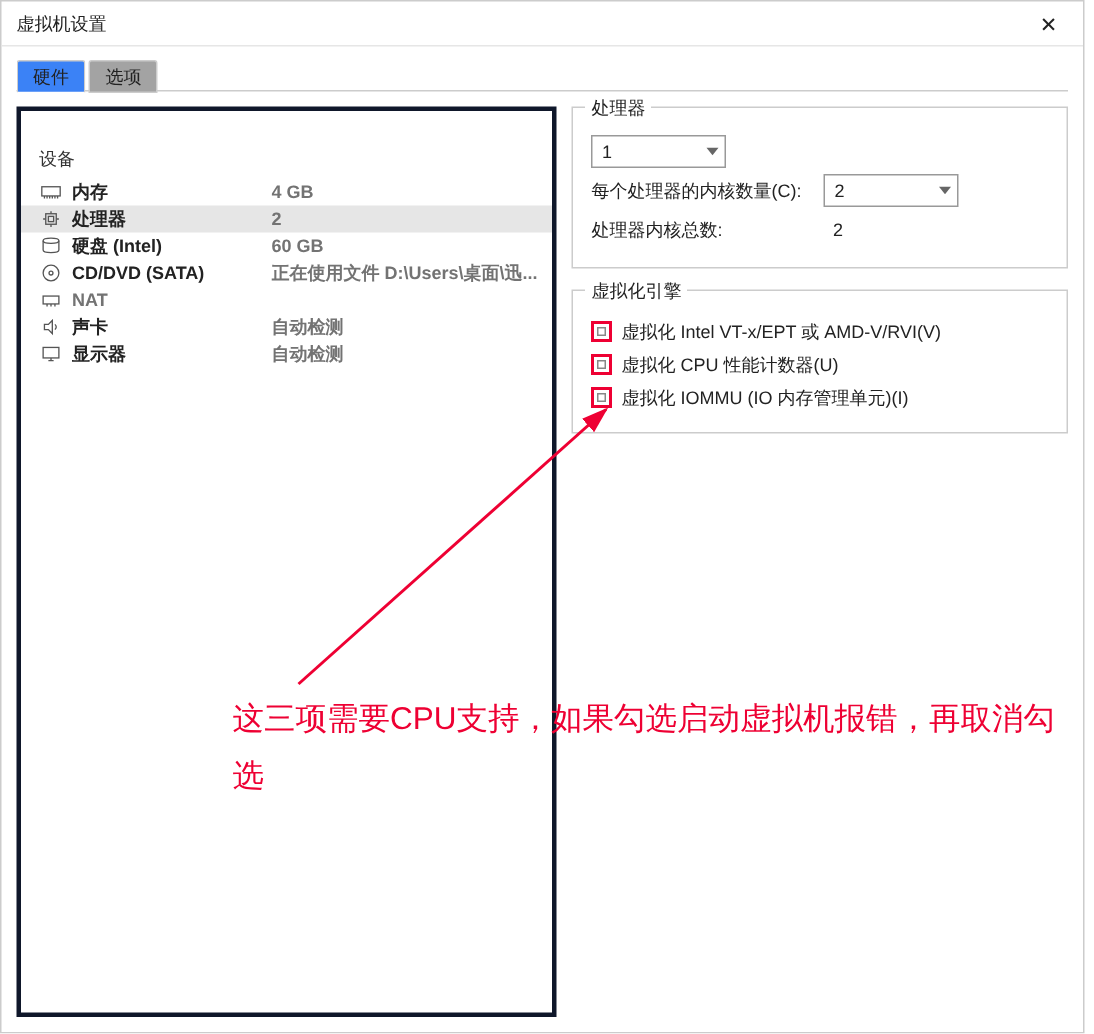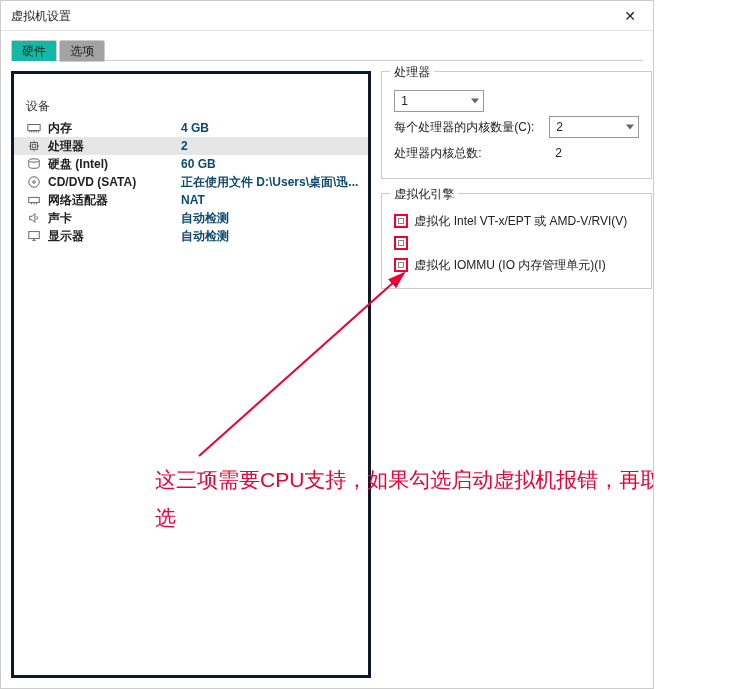--- a/index.html
+++ b/index.html
@@ -1,34 +1,34 @@
 <!DOCTYPE html>
 <html><head>
 <meta charset="utf-8">
 <style>
   * { box-sizing: border-box; }
   html, body { margin:0; padding:0; font-family: "Microsoft YaHei", "Segoe UI", Tahoma, sans-serif; font-size:12px; color:#222; background:#fff; }
-  .window { width:654px; height:689px; border:1px solid #ccc; position:relative; overflow:hidden; }
+  .window { width:723px; height:689px; border:1px solid #ccc; position:relative; overflow:hidden; }
   .titlebar { height:30px; line-height:30px; padding-left:10px; font-size:12px; position:relative; border-bottom:1px solid #e6e6e6; }
   .titlebar .close { position:absolute; right:0; top:0; width:46px; height:29px; text-align:center; line-height:30px; font-size:14px; cursor:pointer; }
   .tabs { padding:8px 10px 0 10px; }
   .tab-row { border-bottom:1px solid #ccc; height:22px; }
   .tab { display:inline-block; height:22px; line-height:21px; padding:0 10px; border:1px solid #ccc; background:#a3a3a3; border-top-left-radius:2px; border-top-right-radius:2px; position:relative; top:1px; cursor:pointer; margin-right:-1px; }
-  .tab.active { background:#14b8a6; border-bottom-color:#fff; }
+  .tab.active { background:#3b82f6; border-bottom-color:#fff; }
   .body { padding:10px; display:flex; gap:10px; height:calc(100% - 60px); }
   .left-pane { flex:0 0 350px; border:3px solid #0f172a; padding:22px 0; position:relative; }
   .hw-header { display:flex; padding:2px 10px 4px 12px; font-size:12px; color:#333; }
   .hw-col-dev { flex:0 0 155px; }
   .hw-col-sum { flex:1; }
   .hw-row { display:flex; align-items:center; padding:2px 10px 2px 12px; cursor:default; height:18px;font-weight:bold; }
   .hw-row.selected { background:#e6e6e6; }
   .hw-icon { width:16px; height:16px; margin-right:6px; flex:0 0 16px; display:flex; align-items:center; justify-content:center; color:#555; }
   .hw-icon svg { width:14px; height:14px; }
   .hw-dev { flex:0 0 133px; white-space:nowrap; overflow:hidden; text-overflow:ellipsis; }
-  .hw-sum { flex:1; white-space:nowrap; overflow:hidden; text-overflow:ellipsis; color:#0c4a6e; }
+  .hw-sum { flex:1; white-space:nowrap; overflow:hidden; text-overflow:ellipsis; color:#737373; }
   .right-pane { flex:1; padding-top:0; }
   .group { border:1px solid #ccc; position:relative; padding:16px 12px 12px 12px; margin-bottom:14px; }
   .group-legend { position:absolute; top:-8px; left:8px; background:#fff; padding:0 4px; font-size:12px; }
   .row { display:flex; align-items:center; height:26px; }
   .row-label { flex:0 0 155px; }
   .select { border:1px solid #999; height:22px; width:90px; background:#fff; display:flex; align-items:center; padding:0 6px; position:relative; cursor:default; }
   .select .caret { position:absolute; right:4px; top:50%; transform:translateY(-50%); width:0; height:0; border-left:4px solid transparent; border-right:4px solid transparent; border-top:5px solid #666; }
   .checkbox-line { display:flex; align-items:center; height:22px; }
   .cb { width:14px; height:14px; border:2px solid #e03; margin-right:6px; background:#fff; position:relative; }
   .cb-inner { position:absolute; inset:2px; border:1px solid #888; }
@@ -116,21 +116,20 @@
 
       <div class="hw-row">
         <div class="hw-icon">
             <svg viewBox="0 0 16 16">
               <rect x="2" y="5" width="12" height="6" fill="none" stroke="#555"></rect>
               <line x1="5" y1="11" x2="5" y2="13" stroke="#555"></line>
               <line x1="8" y1="11" x2="8" y2="13" stroke="#555"></line>
               <line x1="11" y1="11" x2="11" y2="13" stroke="#555"></line>
             </svg>
           </div>
-        <div class="hw-dev">网络适配器</div>
         <div class="hw-sum">NAT</div>
       </div>
 
       <div class="hw-row">
         <div class="hw-icon">
             <svg viewBox="0 0 16 16">
               <path d="M3 6 L6 6 L9 3 L9 13 L6 10 L3 10 Z" fill="none" stroke="#555"></path>
               <path d="M11 6 Q13 8 11 10" fill="none" stroke="#555"></path>
             </svg>
           </div>
@@ -179,20 +178,21 @@
         <div class="checkbox-line">
           <span class="cb">
               <span class="cb-inner"></span>
             </span>
           <span>虚拟化 Intel VT-x/EPT 或 AMD-V/RVI(V)</span>
         </div>
         <div class="checkbox-line">
           <span class="cb">
               <span class="cb-inner"></span>
             </span>
+          <span>虚拟化 CPU 性能计数器(U)</span>
         </div>
         <div class="checkbox-line">
           <span class="cb">
               <span class="cb-inner"></span>
             </span>
           <span>虚拟化 IOMMU (IO 内存管理单元)(I)</span>
         </div>
       </div>
 
     </div>

